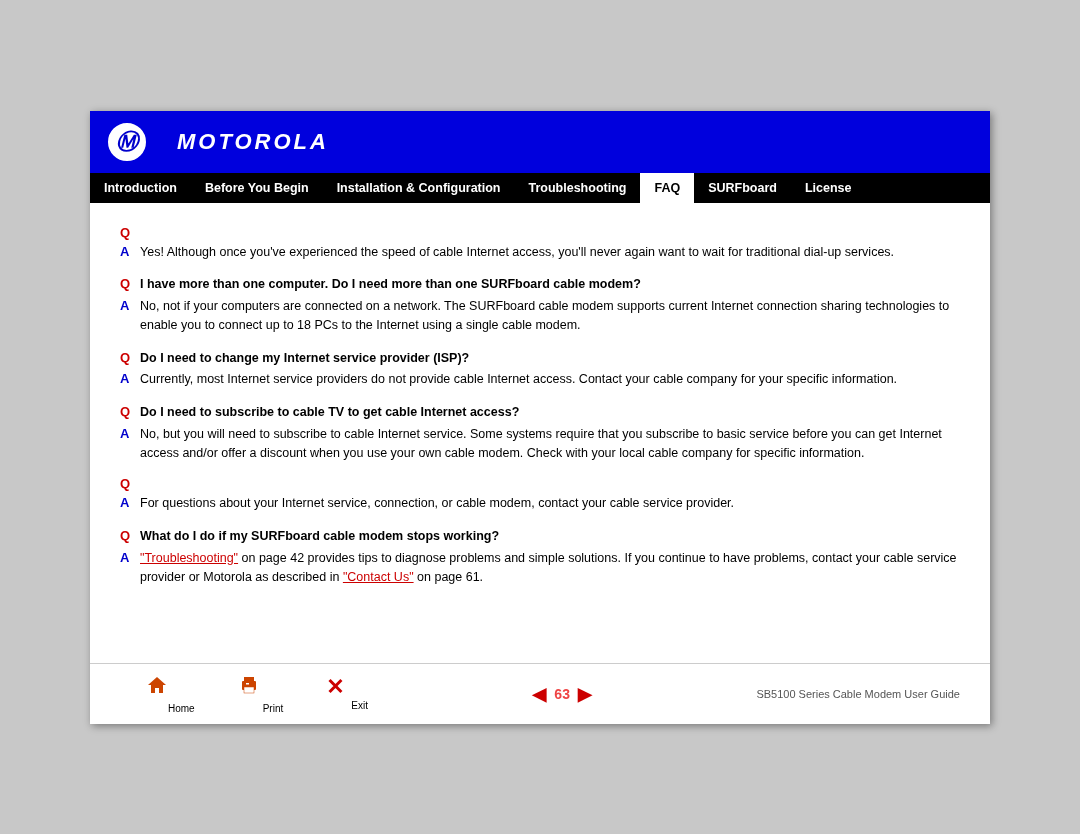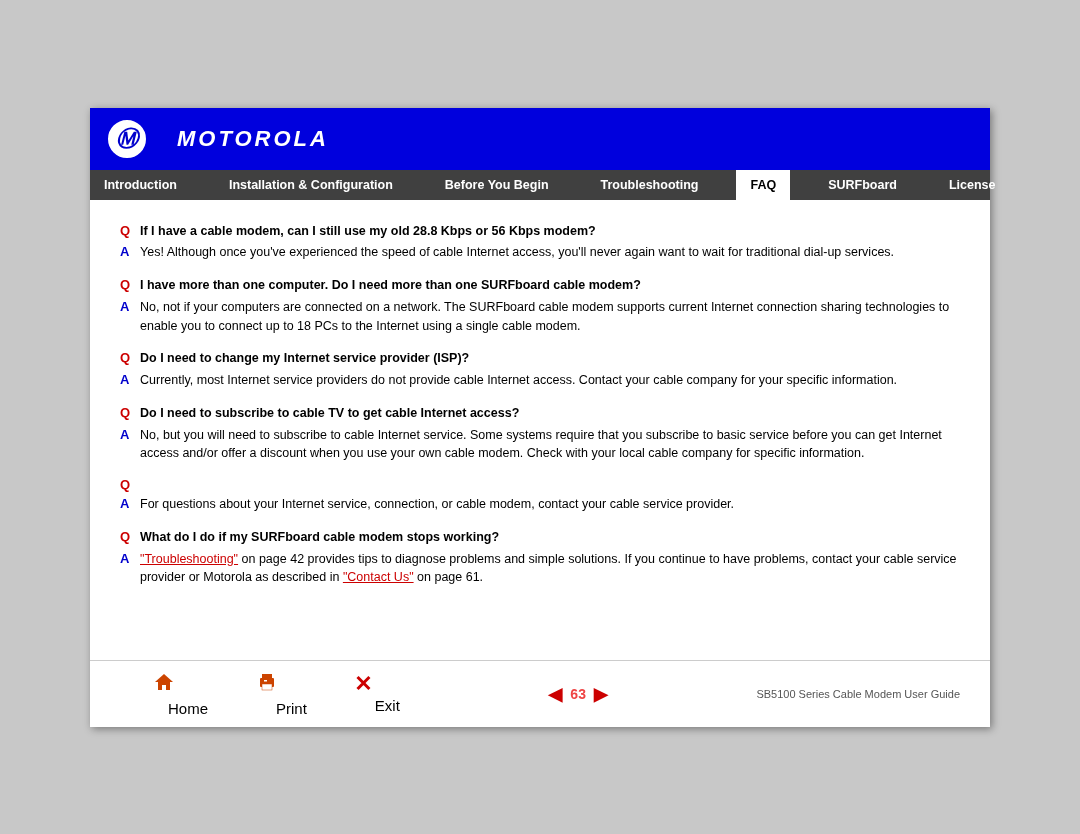--- a/index.html
+++ b/index.html
@@ -45,24 +45,23 @@
     .brand-name {
       color: #ffffff;
       font-size: 22px;
       font-weight: 900;
       letter-spacing: 3px;
       font-style: italic;
       margin-left: 21px;
     }
     
     .nav-bar {
-      background: #404040;
+      background: #000000;
       display: flex;
       align-items: stretch;
-      gap: 24px;
     }
     .nav-item {
       color: #ffffff;
       font-size: 12.5px;
       font-weight: bold;
       padding: 8px 14px;
       cursor: pointer;
       display: flex;
       align-items: center;
       white-space: nowrap;
@@ -129,21 +128,21 @@
       display: flex;
       flex-direction: column;
       align-items: center;
       cursor: pointer;
       gap: 2px;
     }
     .footer-icon {
       font-size: 20px;
     }
     .footer-label {
-      font-size: 15px;
+      font-size: 10px;
       color: #000000;
       padding-left: 48px;
     }
     .footer-center {
       display: flex;
       align-items: center;
       gap: 8px;
     }
     .arrow-btn {
       color: #cc0000;
@@ -178,45 +177,44 @@
       <span class="logo-m">Ⓜ</span>
     </div>
     <span class="brand-name">MOTOROLA</span>
   </div>
 
   <div class="nav-bar">
     <div class="nav-item">
       <span>Introduction</span>
     </div>
     <div class="nav-item">
+      <span>Before You Begin</span>
+    </div>
+    <div class="nav-item">
       <span>Installation &amp; Configuration</span>
-    </div>
-    <div class="nav-item">
-      <span>Before You Begin</span>
     </div>
     <div class="nav-item">
       <span>Troubleshooting</span>
     </div>
     <div class="nav-item active">
       <span>FAQ</span>
     </div>
     <div class="nav-item">
       <span>SURFboard</span>
     </div>
     <div class="nav-item">
       <span>License</span>
     </div>
   </div>
 
   <div class="main-content">
 
     <div class="qa-block">
       <div class="qa-row">
         <span class="qa-letter q">Q</span>
-        <span class="qa-text question">If I have a cable modem, can I still use my old 28.8 Kbps or 56 Kbps modem?</span>
       </div>
       <div class="qa-row">
         <span class="qa-letter a">A</span>
         <span class="qa-text answer">Yes! Although once you've experienced the speed of cable Internet access, you'll never again want to wait for traditional dial-up services.</span>
       </div>
     </div>
 
     <div class="qa-block">
       <div class="qa-row">
         <span class="qa-letter q">Q</span>

